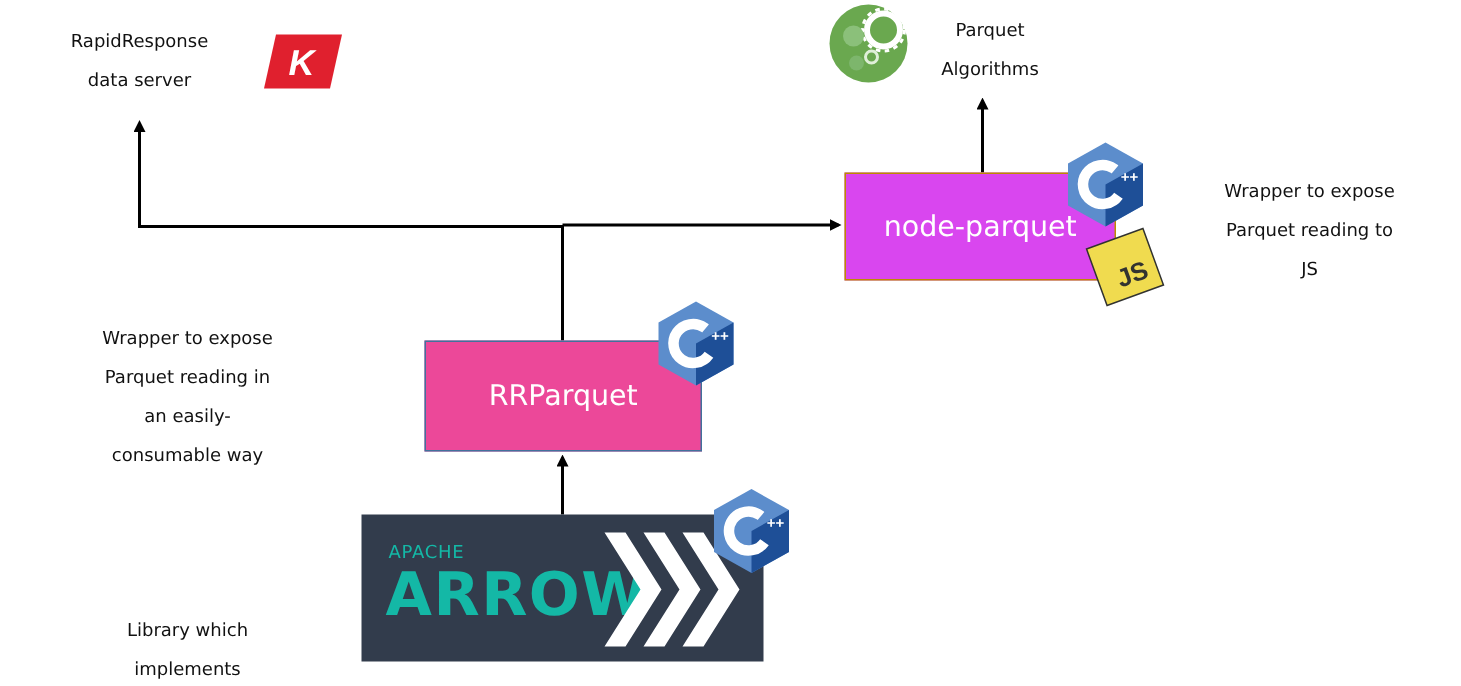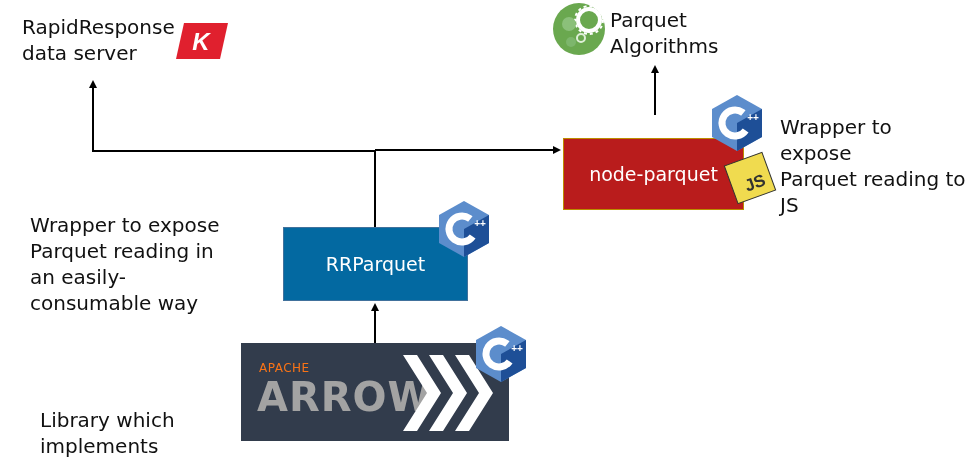--- a/index.html
+++ b/index.html
@@ -1,25 +1,25 @@
 <!DOCTYPE html>
 <html><head>
 <meta charset="utf-8">
 <style>
   html, body { margin: 0; padding: 0; background: #ffffff; }
   body { width: 974px; height: 457px; position: relative; overflow: hidden;
          font-family: "DejaVu Sans", "Liberation Sans", sans-serif; color: #111; }
-  .lbl { position: absolute; font-size: 20px; line-height: 26px; white-space: pre-line; }
+  .lbl { position: absolute; text-align: center; font-size: 12px; line-height: 26px; white-space: pre-line; }
   .box { position: absolute; display: flex; align-items: center; justify-content: center; box-sizing: border-box; }
   .box span { font-size: 19px; color: #ffffff; }
-  #rrparquet { left: 283px; top: 227px; width: 185px; height: 74px; background: #0369a1; border: 1px solid #41719c; }
-  #nodeparquet { left: 563px; top: 115px; width: 181px; height: 72px; background: #b91c1c; border: 1px solid #bc8c00; margin-top: 23px; }
+  #rrparquet { left: 283px; top: 227px; width: 185px; height: 74px; background: #ec4899; border: 1px solid #41719c; }
+  #nodeparquet { left: 563px; top: 115px; width: 181px; height: 72px; background: #d946ef; border: 1px solid #bc8c00; }
   #arrow-logo { left: 241px; top: 343px; width: 268px; height: 98px; background: #323c4c; display: block; }
-  #arrow-logo .apache { position: absolute; left: 18px; top: 18px; font-size: 12px; color: #f97316; letter-spacing: 0.5px; }
-  #arrow-logo .arrow-word { position: absolute; left: 16px; top: 31px; font-size: 40px; font-weight: bold; color: #a3a3a3; letter-spacing: 1px; }
+  #arrow-logo .apache { position: absolute; left: 18px; top: 18px; font-size: 12px; color: #14b8a6; letter-spacing: 0.5px; }
+  #arrow-logo .arrow-word { position: absolute; left: 16px; top: 31px; font-size: 40px; font-weight: bold; color: #14b8a6; letter-spacing: 1px; }
   #arrow-logo svg.chev { position: absolute; left: 160px; top: 8px; }
   svg.abs { position: absolute; left: 0; top: 0; }
   .icon { position: absolute; }
 </style>
 </head>
 <body>
 
 <svg class="abs" width="974" height="457">
   <defs>
     <marker id="ah" markerWidth="8" markerHeight="8" refX="6" refY="4" orient="auto" markerUnits="userSpaceOnUse">

